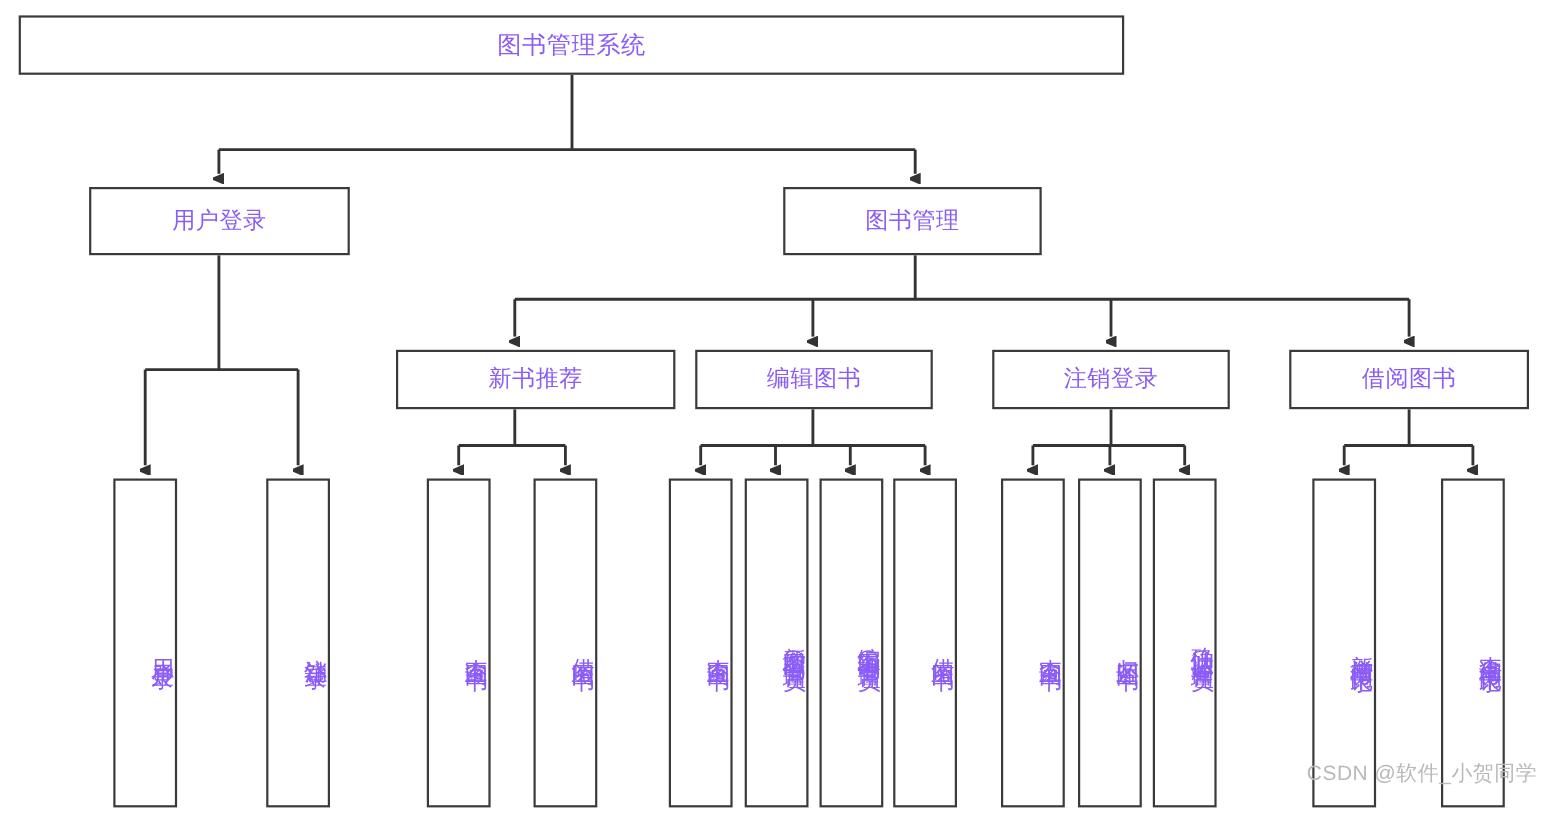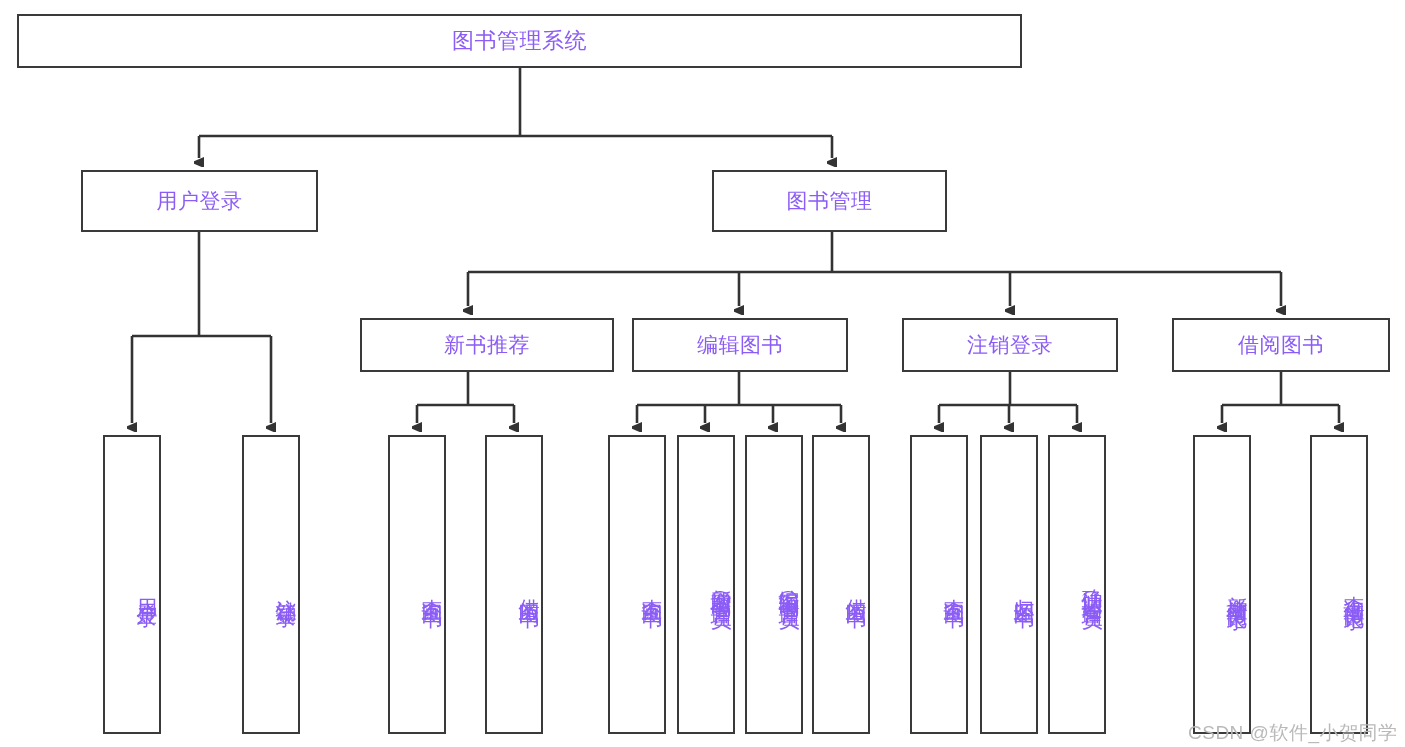--- a/index.html
+++ b/index.html
@@ -26,21 +26,21 @@
     text-orientation:upright;
     font-size:21px;
     line-height:1.18;
     padding-top:6px;
     align-items:flex-start;
     justify-content:center;
     letter-spacing:3px;
   }
   .node.leaf.tall-text{padding-top:2px;}
   .watermark{
-    position:absolute;left:1188px;top:720px;
+    position:absolute;left:1188px;top:690px;
     font-size:19px;color:#b9b9b9;letter-spacing:.5px;
     white-space:nowrap;pointer-events:none;
   }
 </style>
 </head>
 <body>
 
 <div id="diagram-root">
 
   <svg class="edges" viewBox="0 0 1405 747" xmlns="http://www.w3.org/2000/svg">

